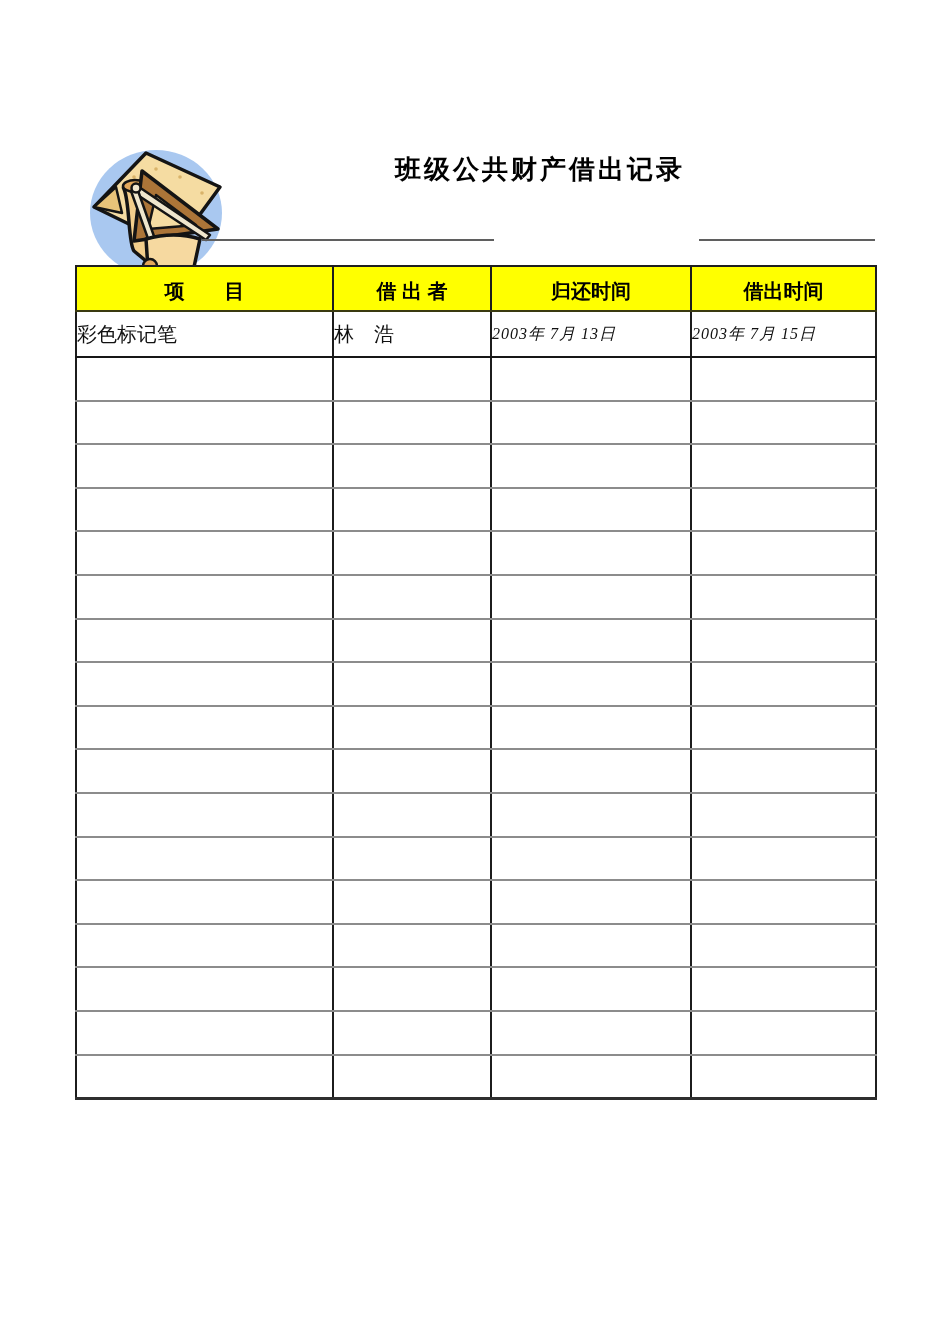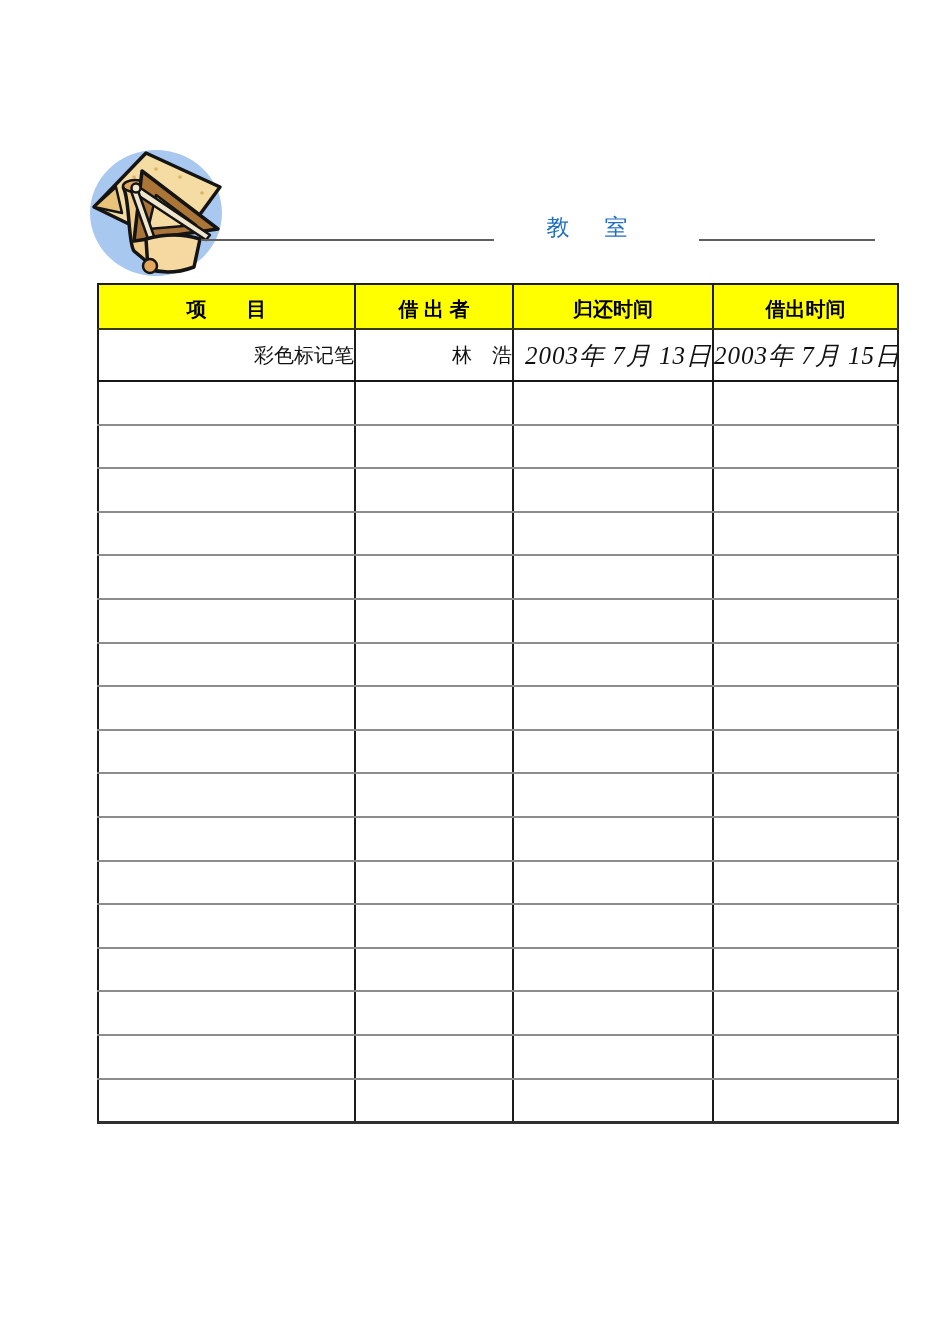--- a/index.html
+++ b/index.html
@@ -55,56 +55,55 @@
     height: 2px;
     background: var(--underline, #5F5F5F);
   }
   .blank-line.left  { left: 202px; width: 292px; }
   .blank-line.right { left: 699px; width: 176px; }
 
   
   table.record-table {
     position: absolute;
     left: 75px;
-    top: 283px;
+    top: 265px;
     width: 800px;
     border-collapse: collapse;
     table-layout: fixed;
     border: 2px solid #1f1f1f;
     border-bottom: 3px solid #2f2f2f;
-    margin-left: 22px;
   }
   .record-table td, .record-table th {
     border-left: 2px solid var(--grid-black, #1C1C1C);
     overflow: hidden;
     white-space: nowrap;
   }
   .record-table th {
     background: var(--header-bg, #FFFF00);
     height: 45px;
     vertical-align: bottom;
     padding-bottom: 5px;
     text-align: center;
     font-size: 20px;
     font-weight: bold;
     color: #000;
     border-bottom: 2px solid #3a3a10;
   }
   .record-table tr.data-row td {
-    height: 52px;
-    text-align: right;
+    height: 46px;
+    text-align: left;
     vertical-align: middle;
     font-size: 20px;
     color: #111;
     border-bottom: 2px solid #161616;
   }
   .record-table tr.data-row td.date-cell {
     font-family: "Liberation Serif", serif;
     font-style: italic;
-    font-size: 25px;
+    font-size: 16px;
     letter-spacing: 1px;
   }
   .record-table tr.empty-row td {
     height: 43.6px;
     border-bottom: 2px solid var(--grid-gray, #8C8C8C);
   }
 </style>
 </head>
 <body>
 
@@ -131,23 +130,23 @@
 
     <path d="M50,42 L124,92 L120,97 L47,49 Z" fill="#EFE6CD" stroke="#141414" stroke-width="2.5" stroke-linejoin="round"></path>
     <path d="M50,42 L76,116 L70,118 L45,48 Z" fill="#EFE6CD" stroke="#141414" stroke-width="2.5" stroke-linejoin="round"></path>
     <circle cx="50" cy="45" r="4.5" fill="#F0E6CE" stroke="#141414" stroke-width="2.5"></circle>
     <circle cx="72" cy="116" r="3" fill="#2E7D7B" stroke="#141414" stroke-width="1.5"></circle>
 
     <path d="M60,96 Q88,88 114,96 L108,124 Q84,133 62,126 Z" fill="#F6D9A0" stroke="#141414" stroke-width="3.5" stroke-linejoin="round"></path>
     <circle cx="64" cy="123" r="7" fill="#E3A85C" stroke="#141414" stroke-width="2.5"></circle>
   </svg>
 
+  <div class="doc-title">班级公共财产借出记录</div>
 
   <div class="blank-line left"></div>
-  <div class="doc-subtitle">教　室</div>
   <div class="blank-line right"></div>
 
   <table class="record-table">
     <colgroup>
       <col style="width:257px">
       <col style="width:158px">
       <col style="width:200px">
       <col style="width:185px">
     </colgroup>
     <thead>

